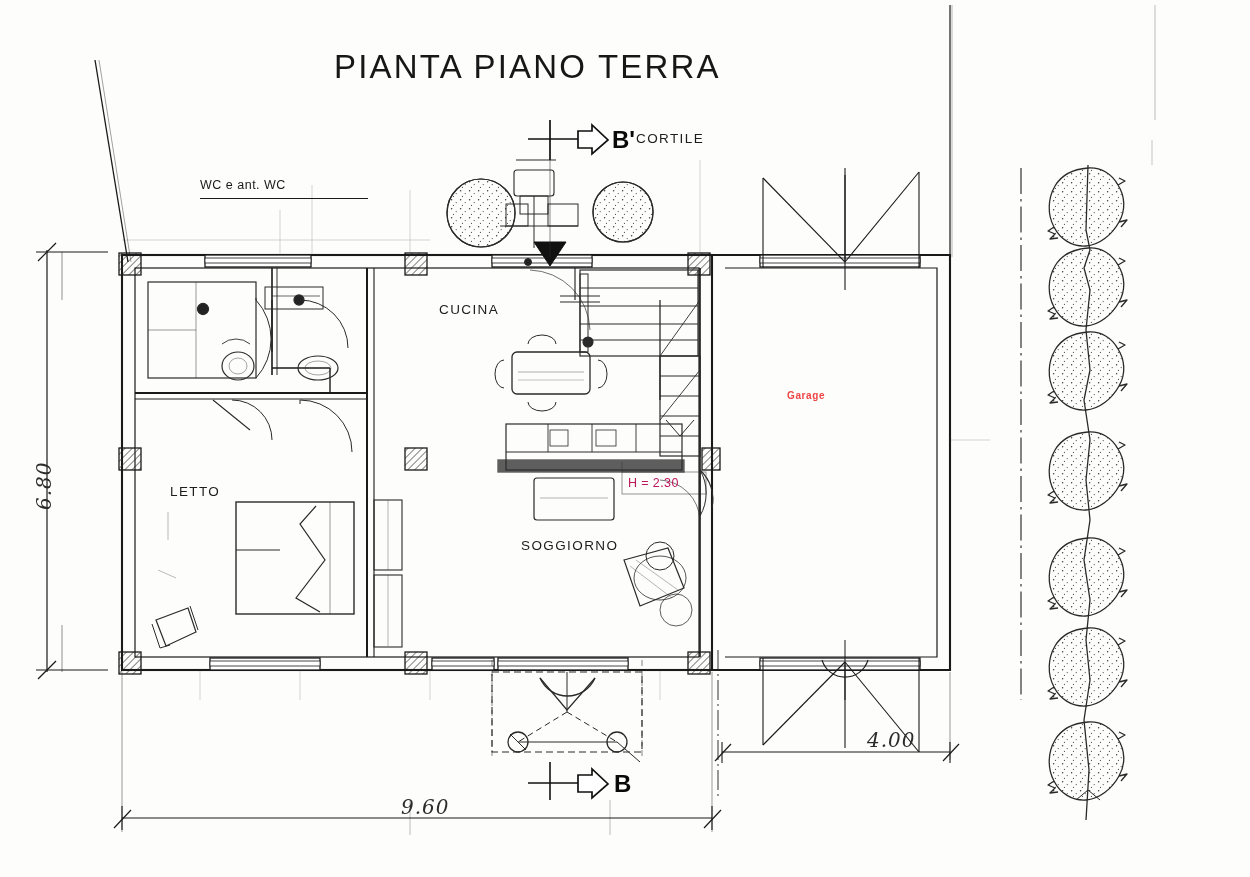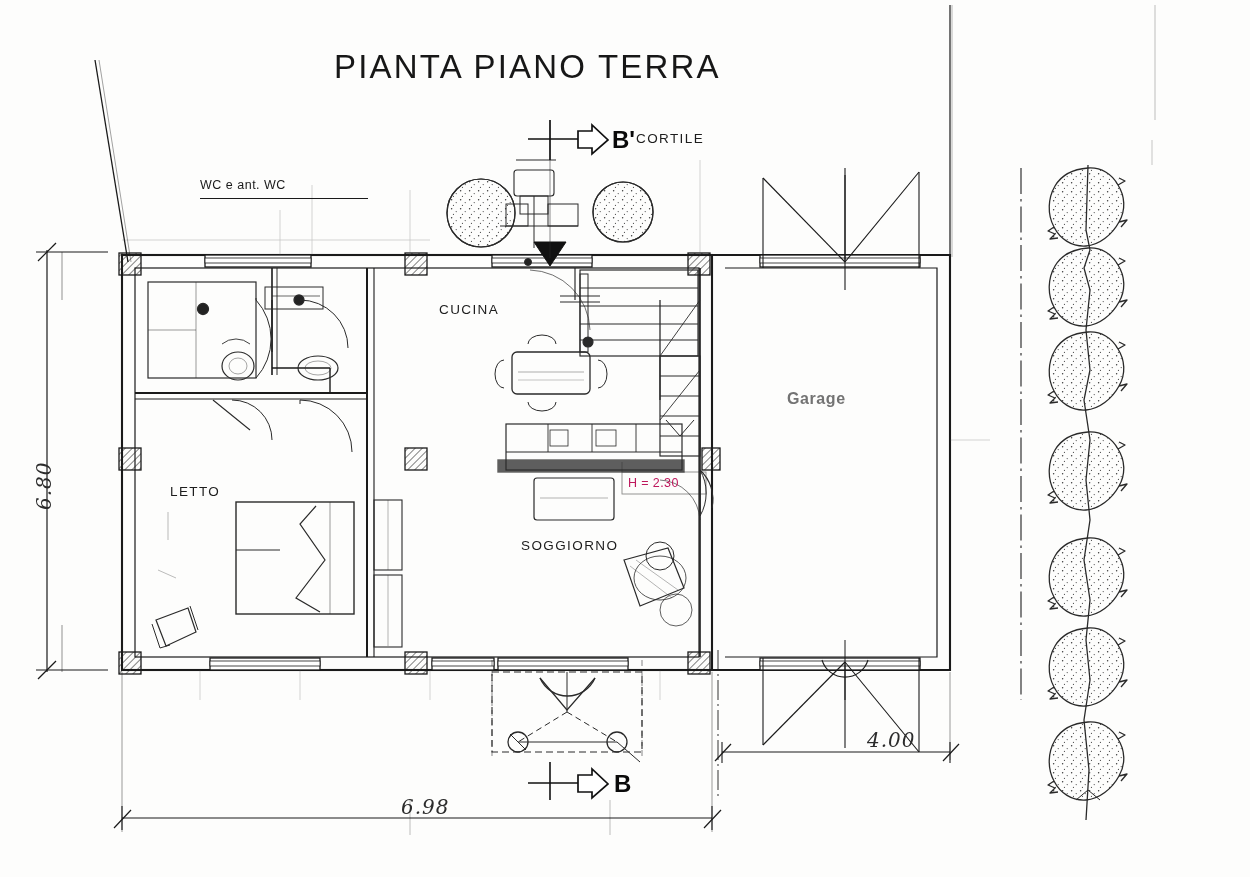--- a/index.html
+++ b/index.html
@@ -35,24 +35,24 @@
     letter-spacing: 2.2px;
     font-weight: 400;
     color: #171717;
   }
   .room-label {
     font-size: 13.5px;
     letter-spacing: 1.4px;
     color: #1d1d1d;
   }
   .room-label-bold {
-    font-size: 16px;
+    font-size: 10px;
     letter-spacing: 0.6px;
     font-weight: bold;
-    color: #737373;
+    color: #ef4444;
   }
   .small-label {
     font-size: 12.5px;
     letter-spacing: 0.5px;
     color: #1a1a1a;
   }
   .sect-letter {
     font-size: 24px;
     font-weight: bold;
     color: #0a0a0a;
@@ -455,19 +455,19 @@
   <div class="lbl room-label" style="left:439px; top:302px;">CUCINA</div>
 
   <div class="lbl room-label" style="left:170px; top:484px;">LETTO</div>
 
   <div class="lbl room-label" style="left:521px; top:538px;text-align:right;">SOGGIORNO</div>
 
   <div class="lbl room-label-bold" style="left:787px; top:390px;">Garage</div>
 
   <div class="lbl h-note" style="left:628px; top:476px;">H = 2.30</div>
 
-  <div class="lbl dim-hand" style="left:401px; top:795px;">6.98</div>
+  <div class="lbl dim-hand" style="left:401px; top:795px;">9.60</div>
 
   <div class="lbl dim-hand" style="left:867px; top:728px;">4.00</div>
 
   <div class="lbl dim-hand dim-hand-rot" style="left:32px; top:510px;">6.80</div>
 
 </div>
 
 </body></html>

